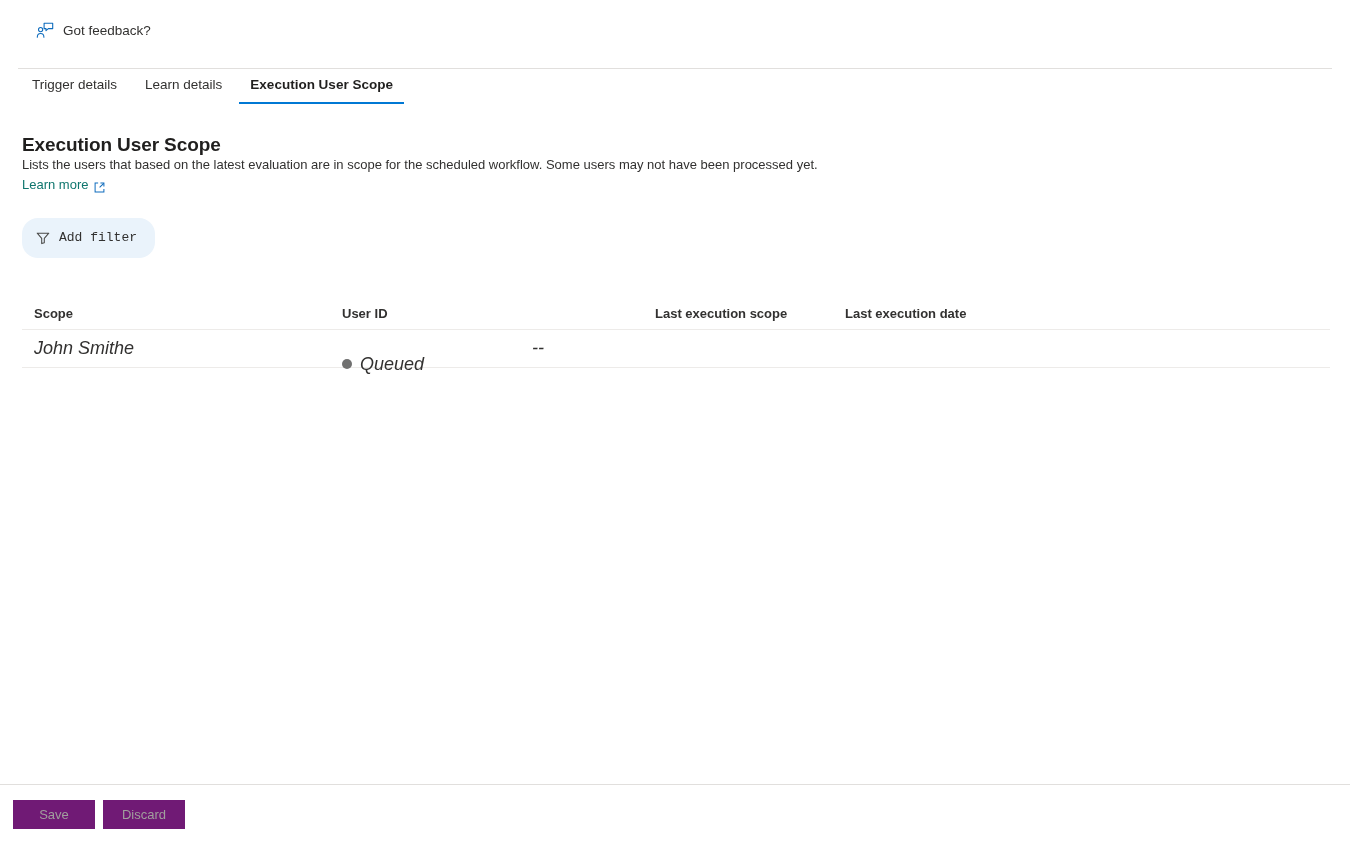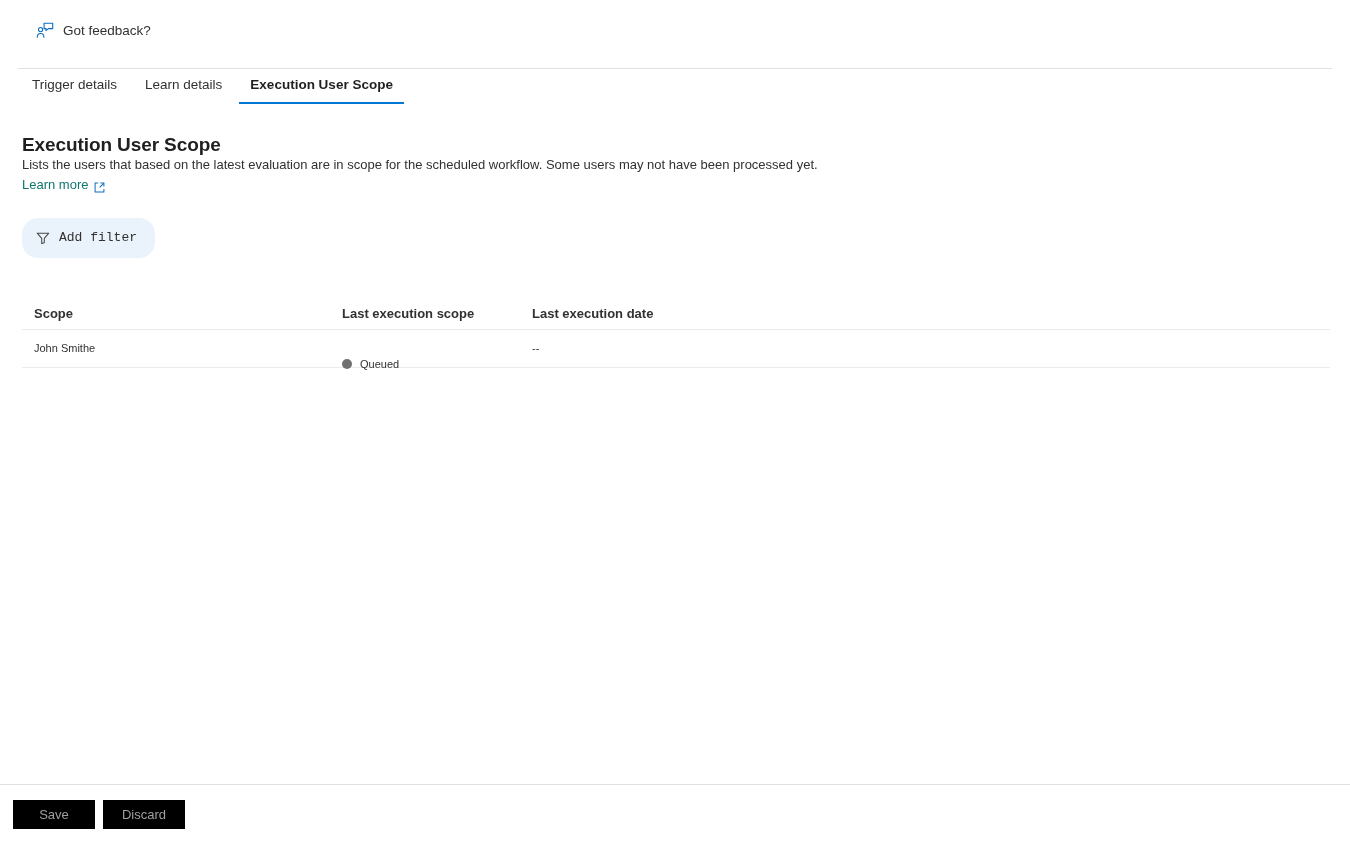--- a/index.html
+++ b/index.html
@@ -149,22 +149,23 @@
     border-bottom: 1px solid #edebe9;
     font-size: 13px;
     font-weight: bold;
     color: #323130;
   }
   .grid-row {
     display: flex;
     align-items: center;
     height: 38px;
     border-bottom: 1px solid #edebe9;
-    font-size: 11px;
-    color: #323130;
+    font-size: 18px;
+    color: #323130;
+    font-style: italic;
   }
   .col-name   { width: 320px; padding-left: 12px; }
   .col-userid { width: 313px; }
   .col-status { width: 190px; }
   .col-date   { width: 300px; }
 
   .status-cell {
     display: inline-flex;
     align-items: center;
     gap: 8px;
@@ -196,21 +197,21 @@
     height: 59px;
     display: flex;
     align-items: center;
     gap: 8px;
     padding-left: 13px;
   }
   .btn {
     min-width: 82px;
     height: 29px;
     border: none;
-    background: #000000;
+    background: #701a75;
     color: #a19f9d;
     font-size: 13px;
     font-family: "Liberation Sans", sans-serif;
     cursor: default;
     padding: 0 14px;
   }
 </style>
 </head>
 <body>
 
@@ -259,20 +260,21 @@
           <path d="M1.2 2.2h11.6L8.3 7.4v4.3L5.7 12.6V7.4z" fill="none" stroke="#4a4a48" stroke-width="1.05" stroke-linejoin="round"></path>
         </svg>
       </span>
       <span>Add filter</span>
     </button>
   </div>
 
   <div class="grid">
     <div class="grid-head">
       <div class="col-name">Scope</div>
+      <div class="col-userid">User ID</div>
       <div class="col-status">Last execution scope</div>
       <div class="col-date">Last execution date</div>
     </div>
 
     <div class="grid-row">
       <div class="col-name">John Smithe</div>
       <div class="col-status">
         <span class="status-cell">
           <span class="status-dot" style="background: rgb(112, 112, 112);"></span>
           <span>Queued</span>

